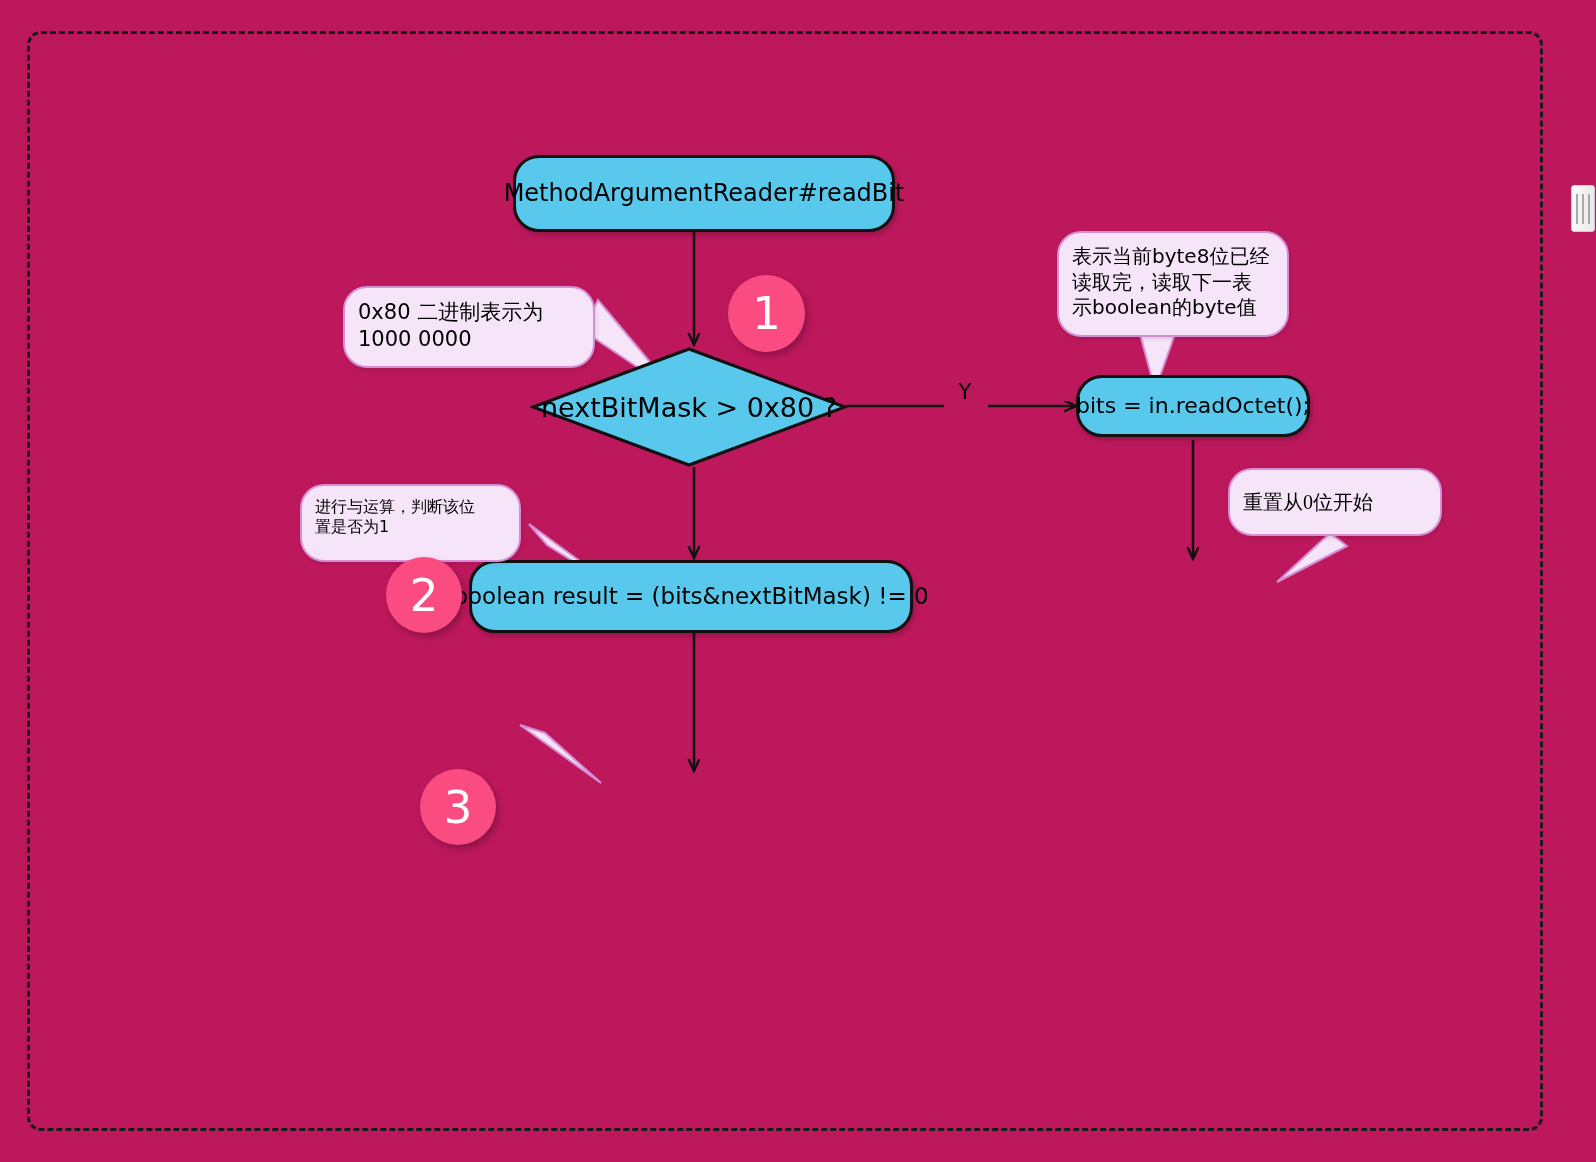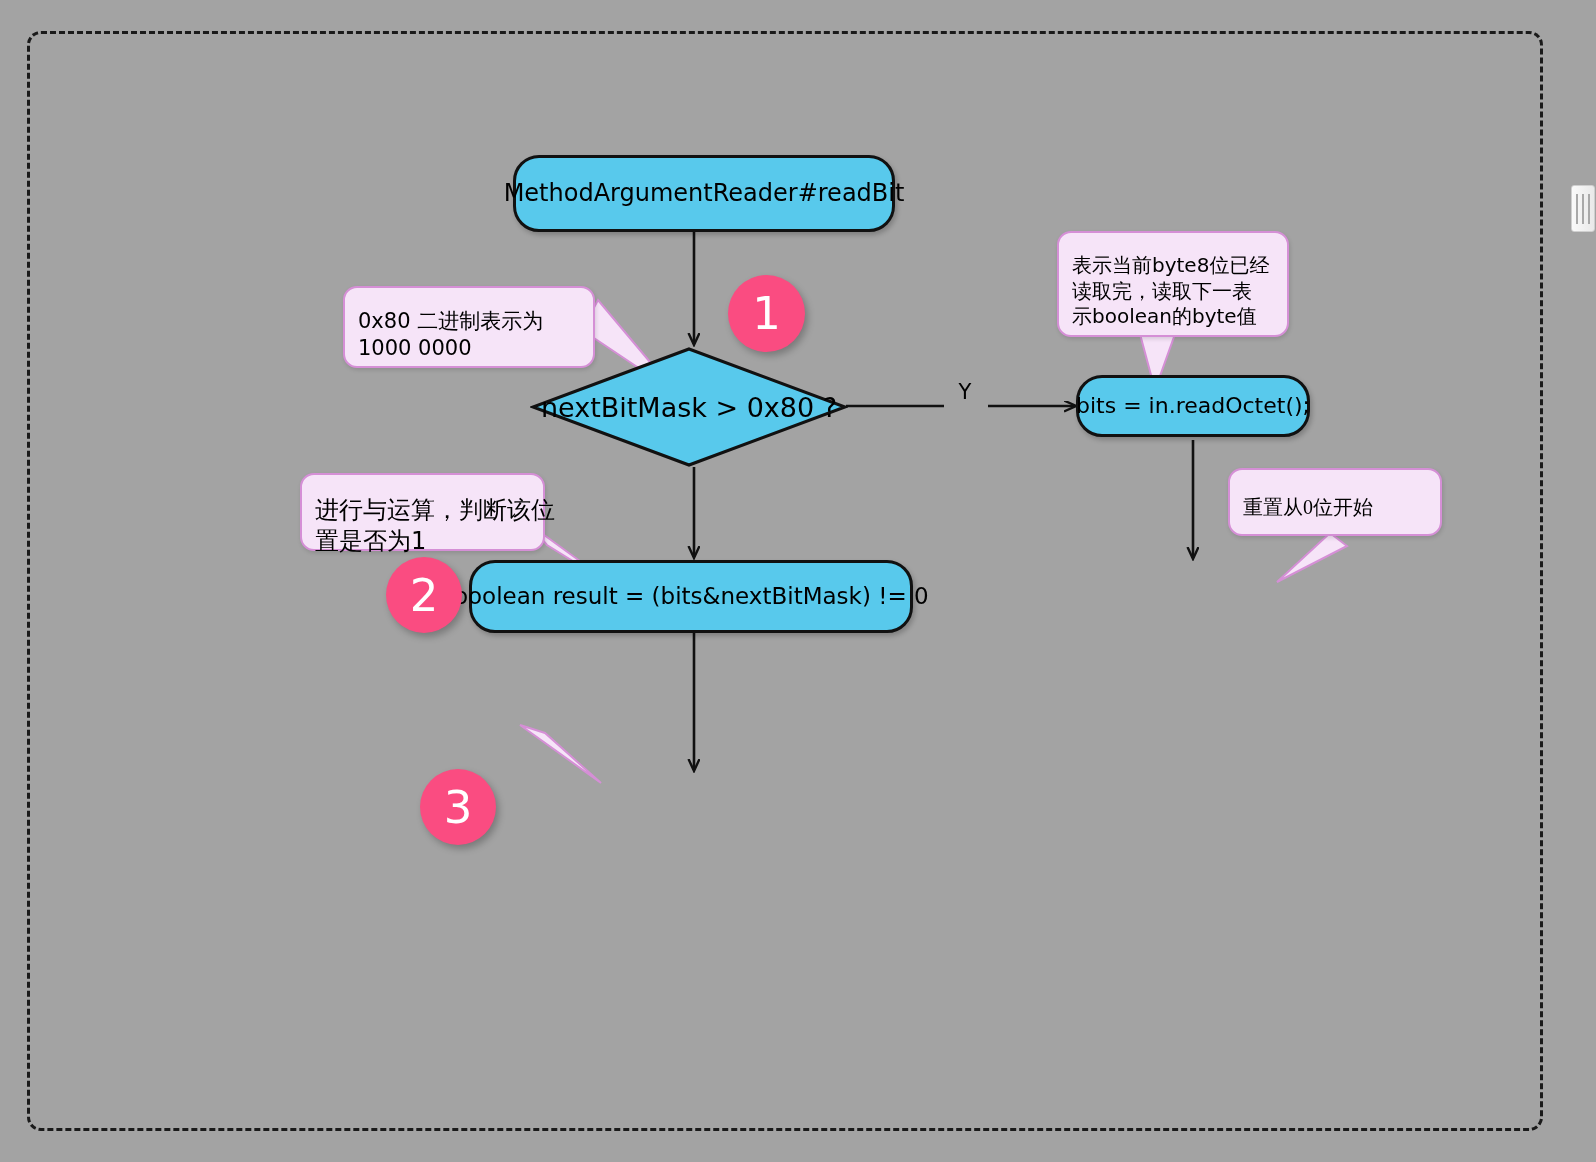--- a/index.html
+++ b/index.html
@@ -4,21 +4,21 @@
 <style>
   html, body {
     margin: 0;
     padding: 0;
     background: #ffffff;
   }
   #canvas {
     position: relative;
     width: 1596px;
     height: 1162px;
-    background: #a3a3a3;
+    background: #be185d;
     font-family: "DejaVu Sans", "Liberation Sans", sans-serif;
     overflow: hidden;
   }
   
   #outer-frame {
     position: absolute;
     left: 27px;
     top: 31px;
     width: 1516px;
     height: 1100px;
@@ -71,25 +71,25 @@
     justify-content: center;
     color: #000;
     white-space: nowrap;
   }
 
   
   .callout {
     position: absolute;
     background: #F6E4F8;
     border: 2px solid #D58FD6;
-    border-radius: 14px;
+    border-radius: 24px;
     box-sizing: border-box;
     color: #000;
     line-height: 1.28;
-    padding: 20px 13px 9px 13px;
+    padding: 11px 13px 9px 13px;
     box-shadow: 1px 2px 4px rgba(0,0,0,0.13);
   }
   .callout-line { white-space: nowrap; }
 
   
   .badge {
     position: absolute;
     border-radius: 50%;
     background: #FA4C81;
     color: #ffffff;
@@ -194,21 +194,21 @@
     <div class="callout-line">0x80 二进制表示为</div>
     <div class="callout-line">1000 0000</div>
   </div>
 
   <div class="callout" style="left:1057px; top:231px; width:232px; height:106px; font-size:20px;">
     <div class="callout-line">表示当前byte8位已经</div>
     <div class="callout-line">读取完，读取下一表</div>
     <div class="callout-line">示boolean的byte值</div>
   </div>
 
-  <div class="callout" style="left:300px; top:473px; width:245px; height:78px; font-size:24px;">
+  <div class="callout" style="left:300px; top:484px; width:221px; height:78px; font-size:16px;">
     <div class="callout-line">进行与运算，判断该位</div>
     <div class="callout-line">置是否为1</div>
   </div>
 
   <div class="callout" style="left:1228px; top:468px; width:214px; height:68px; font-size:20px; display:flex; align-items:center;font-family:Liberation Serif, serif;">
     <div class="callout-line">重置从0位开始</div>
   </div>
 
 
   <div class="badge" style="left:728px; top:275px; width:77px; height:77px; font-size:45px;">1</div>

